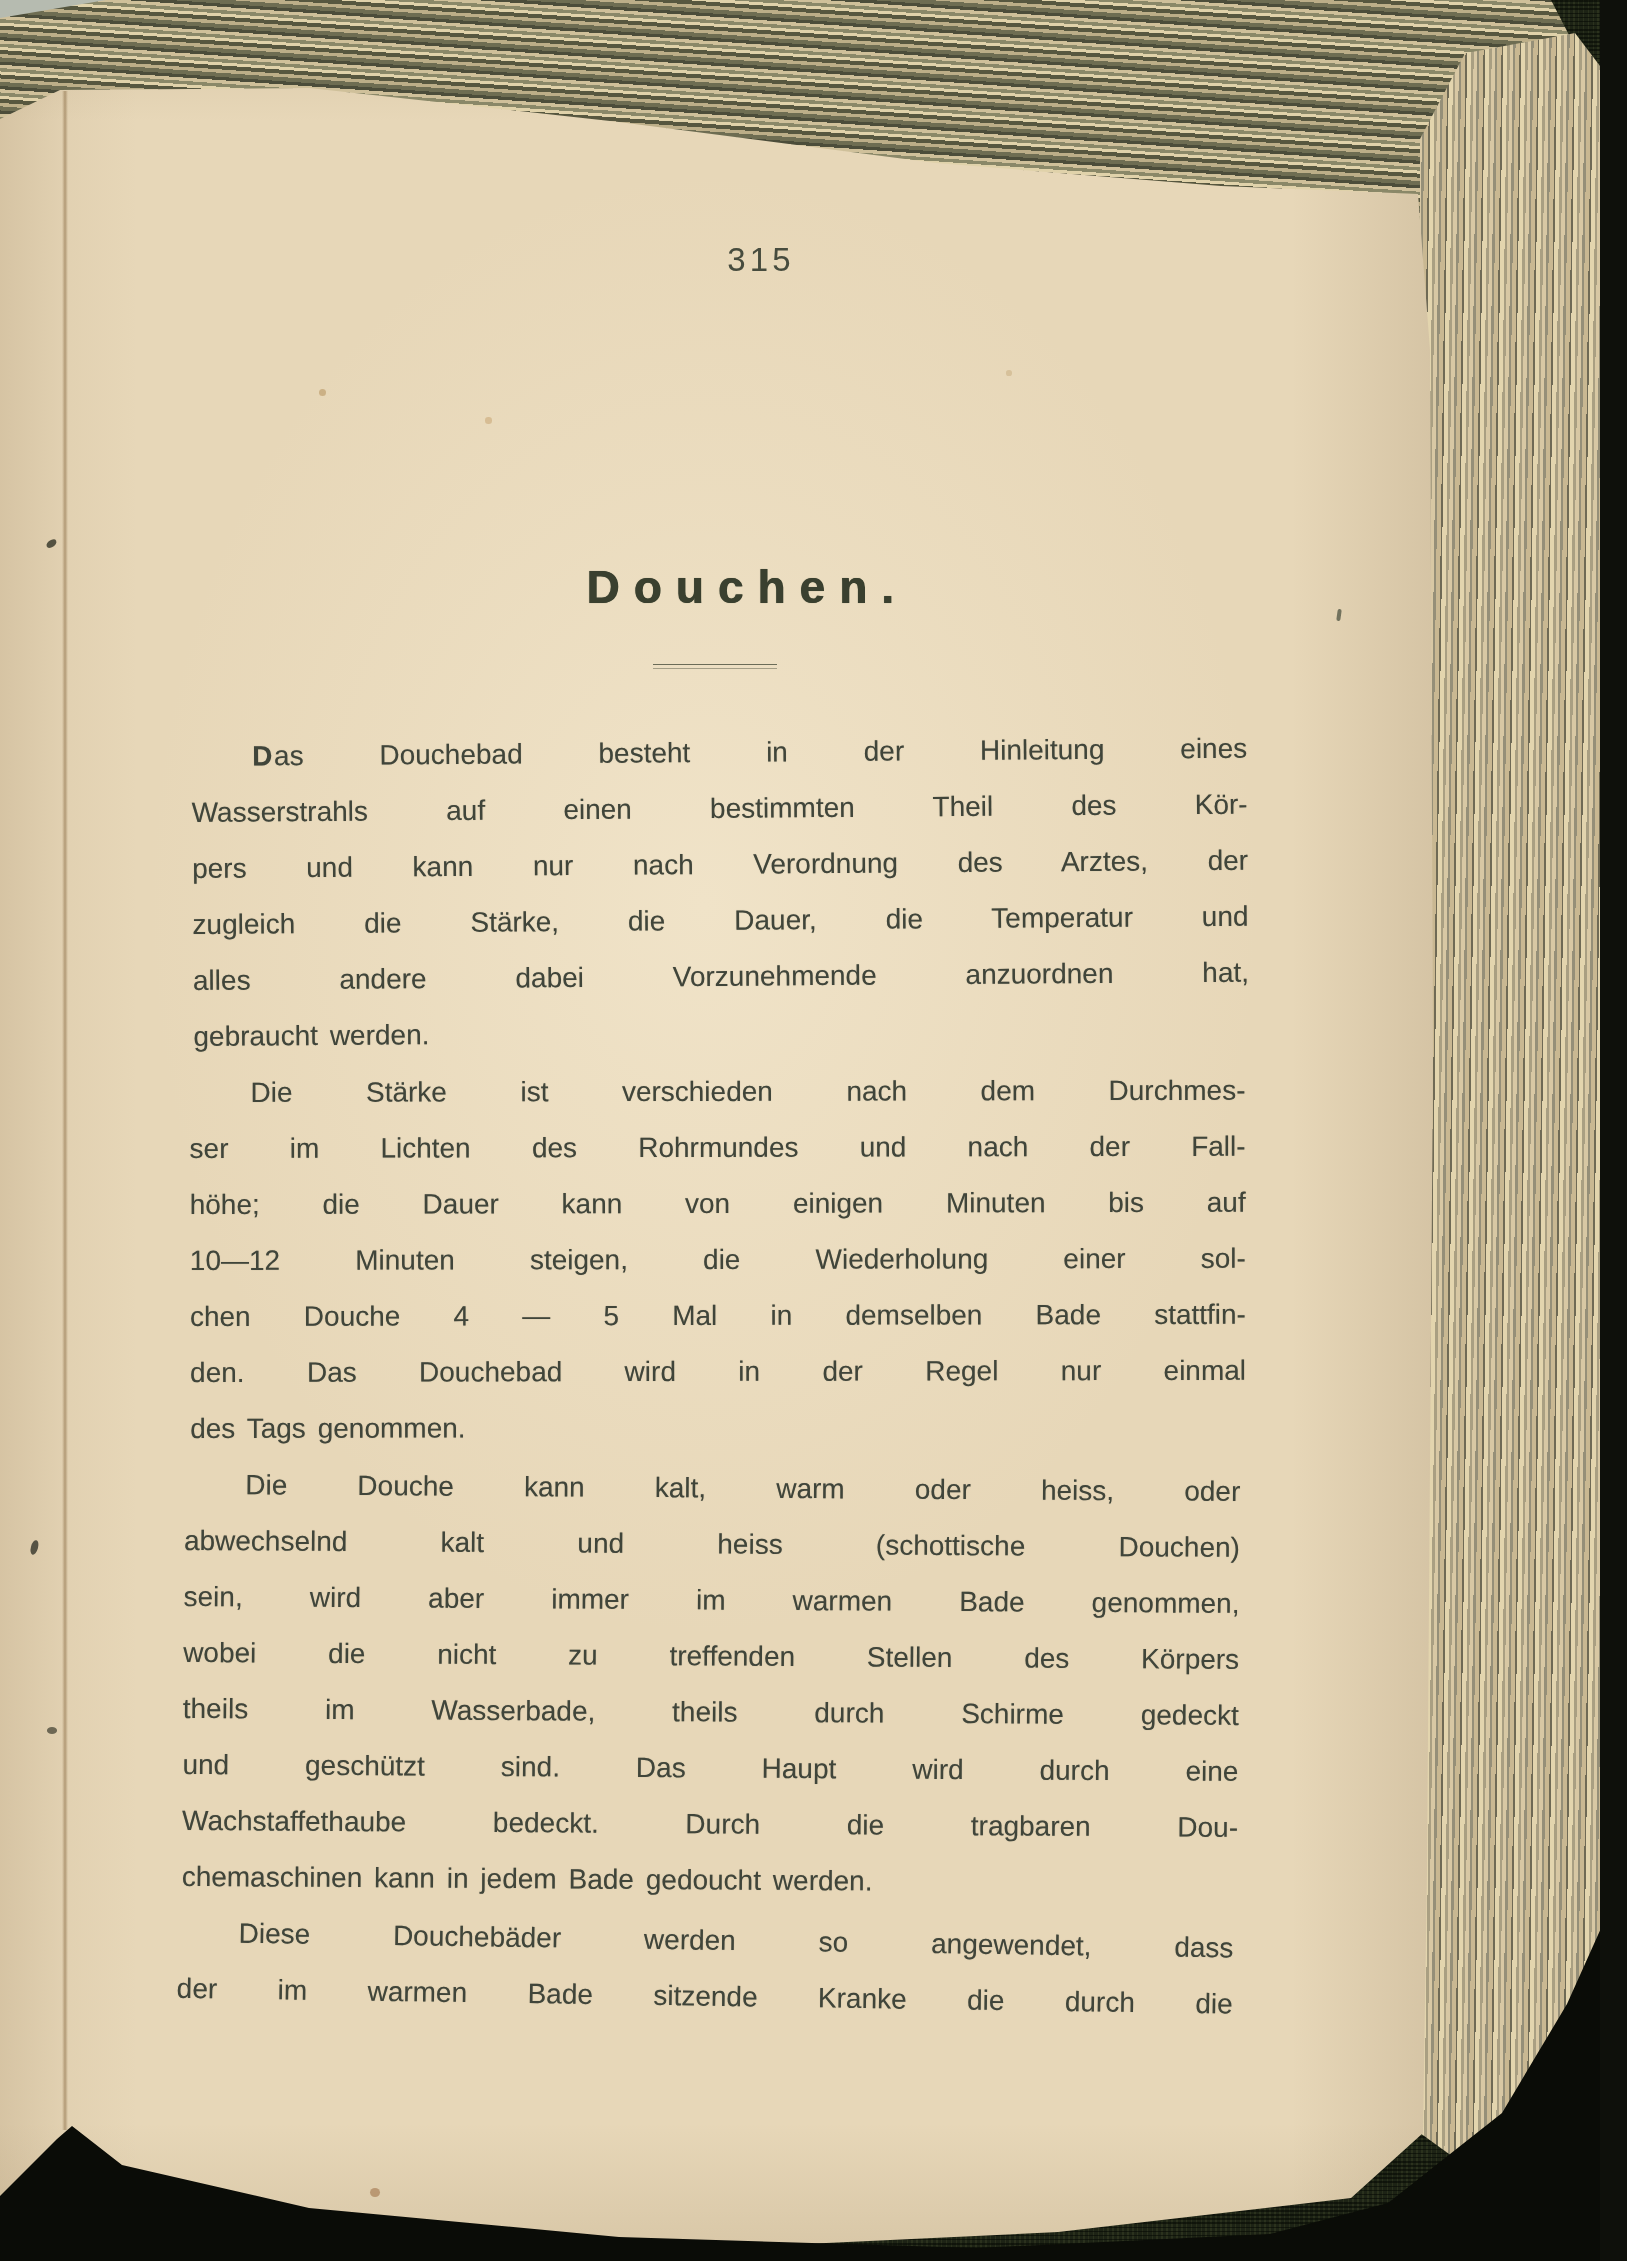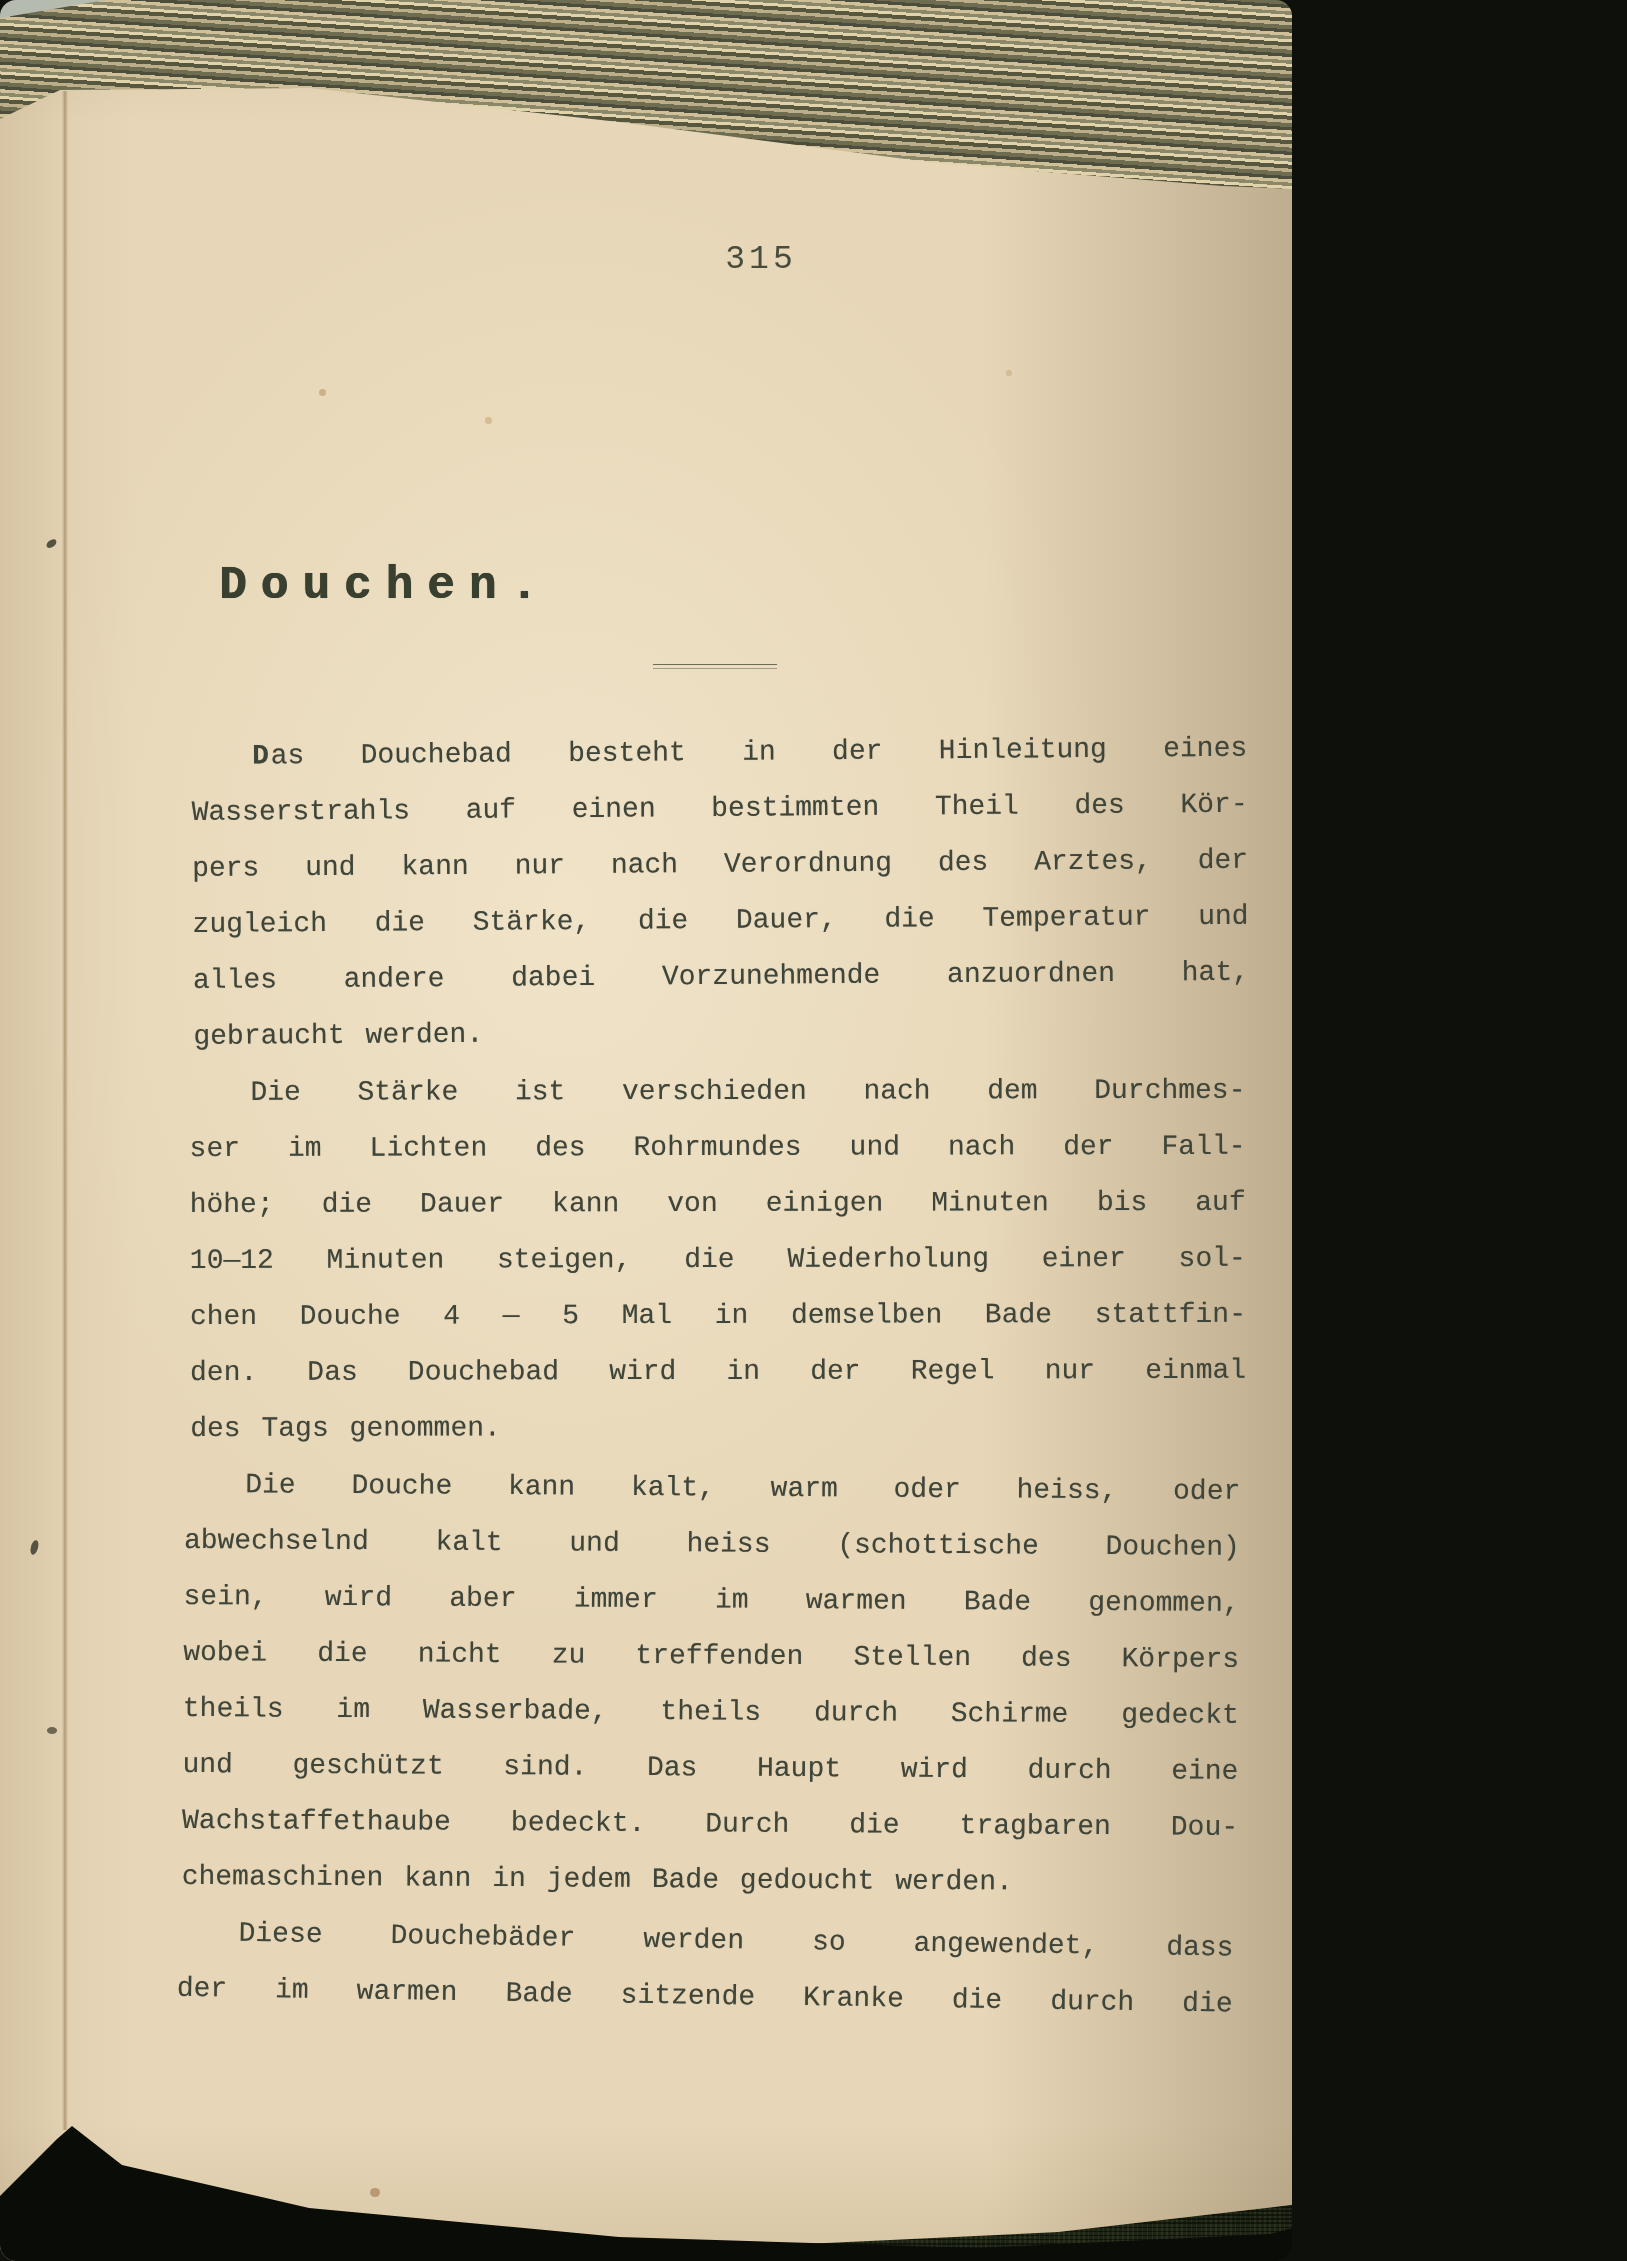--- a/index.html
+++ b/index.html
@@ -1,20 +1,19 @@
 <!DOCTYPE html>
 <html style="font-size:13px"><head>
 <meta charset="utf-8">
 <style>
   html, body { margin:0; padding:0; background:#0e100b; }
   .scene {
-    position:relative; width:1292px; height:2261px; overflow:hidden;
+    position:relative; width:1600px; height:2261px; overflow:hidden;
     background:#1d2315;
-    font-family:Liberation Mono, monospace;
-    border-radius:16px;
+    font-family:Liberation Sans, sans-serif;
   }
   
   .cloth {
     position:absolute; inset:0;
     background-color:#1d2315;
     background-image:
       repeating-linear-gradient(0deg, rgba(4,7,2,.55) 0 1.6px, rgba(0,0,0,0) 1.6px 4.1px),
       repeating-linear-gradient(90deg, rgba(115,125,72,.16) 0 1.6px, rgba(0,0,0,0) 1.6px 4.9px);
   }
   
@@ -64,21 +63,21 @@
     background:linear-gradient(to right, rgba(140,108,66,0), rgba(130,99,58,.5) 50%, rgba(140,108,66,0));
   }
   .speck { position:absolute; }
   
   .page-number {
     position:absolute; top:241px; left:191px; width:1056px; text-align:center;
     font-size:33px; letter-spacing:4.1px; color:#474c3e;
     transform:translateX(42px);
   }
   .heading {
-    position:absolute; top:560px; left:191px; width:1056px; text-align:left;
+    position:absolute; top:560px; left:191px; width:1056px; text-align:center;
     font-weight:bold; font-size:46px; letter-spacing:14px; color:#3a402f;
     text-shadow:0.8px 0 0 currentColor, 0 0 0.8px rgba(58,64,47,.6);
     transform:translateX(28px);
   }
   .rule {
     position:absolute; top:664px; left:653px; width:124px; height:3.3px;
     border-top:1.6px solid rgba(75,80,62,.8);
     border-bottom:0.8px solid rgba(75,80,62,.45);
   }
   .body-text {

